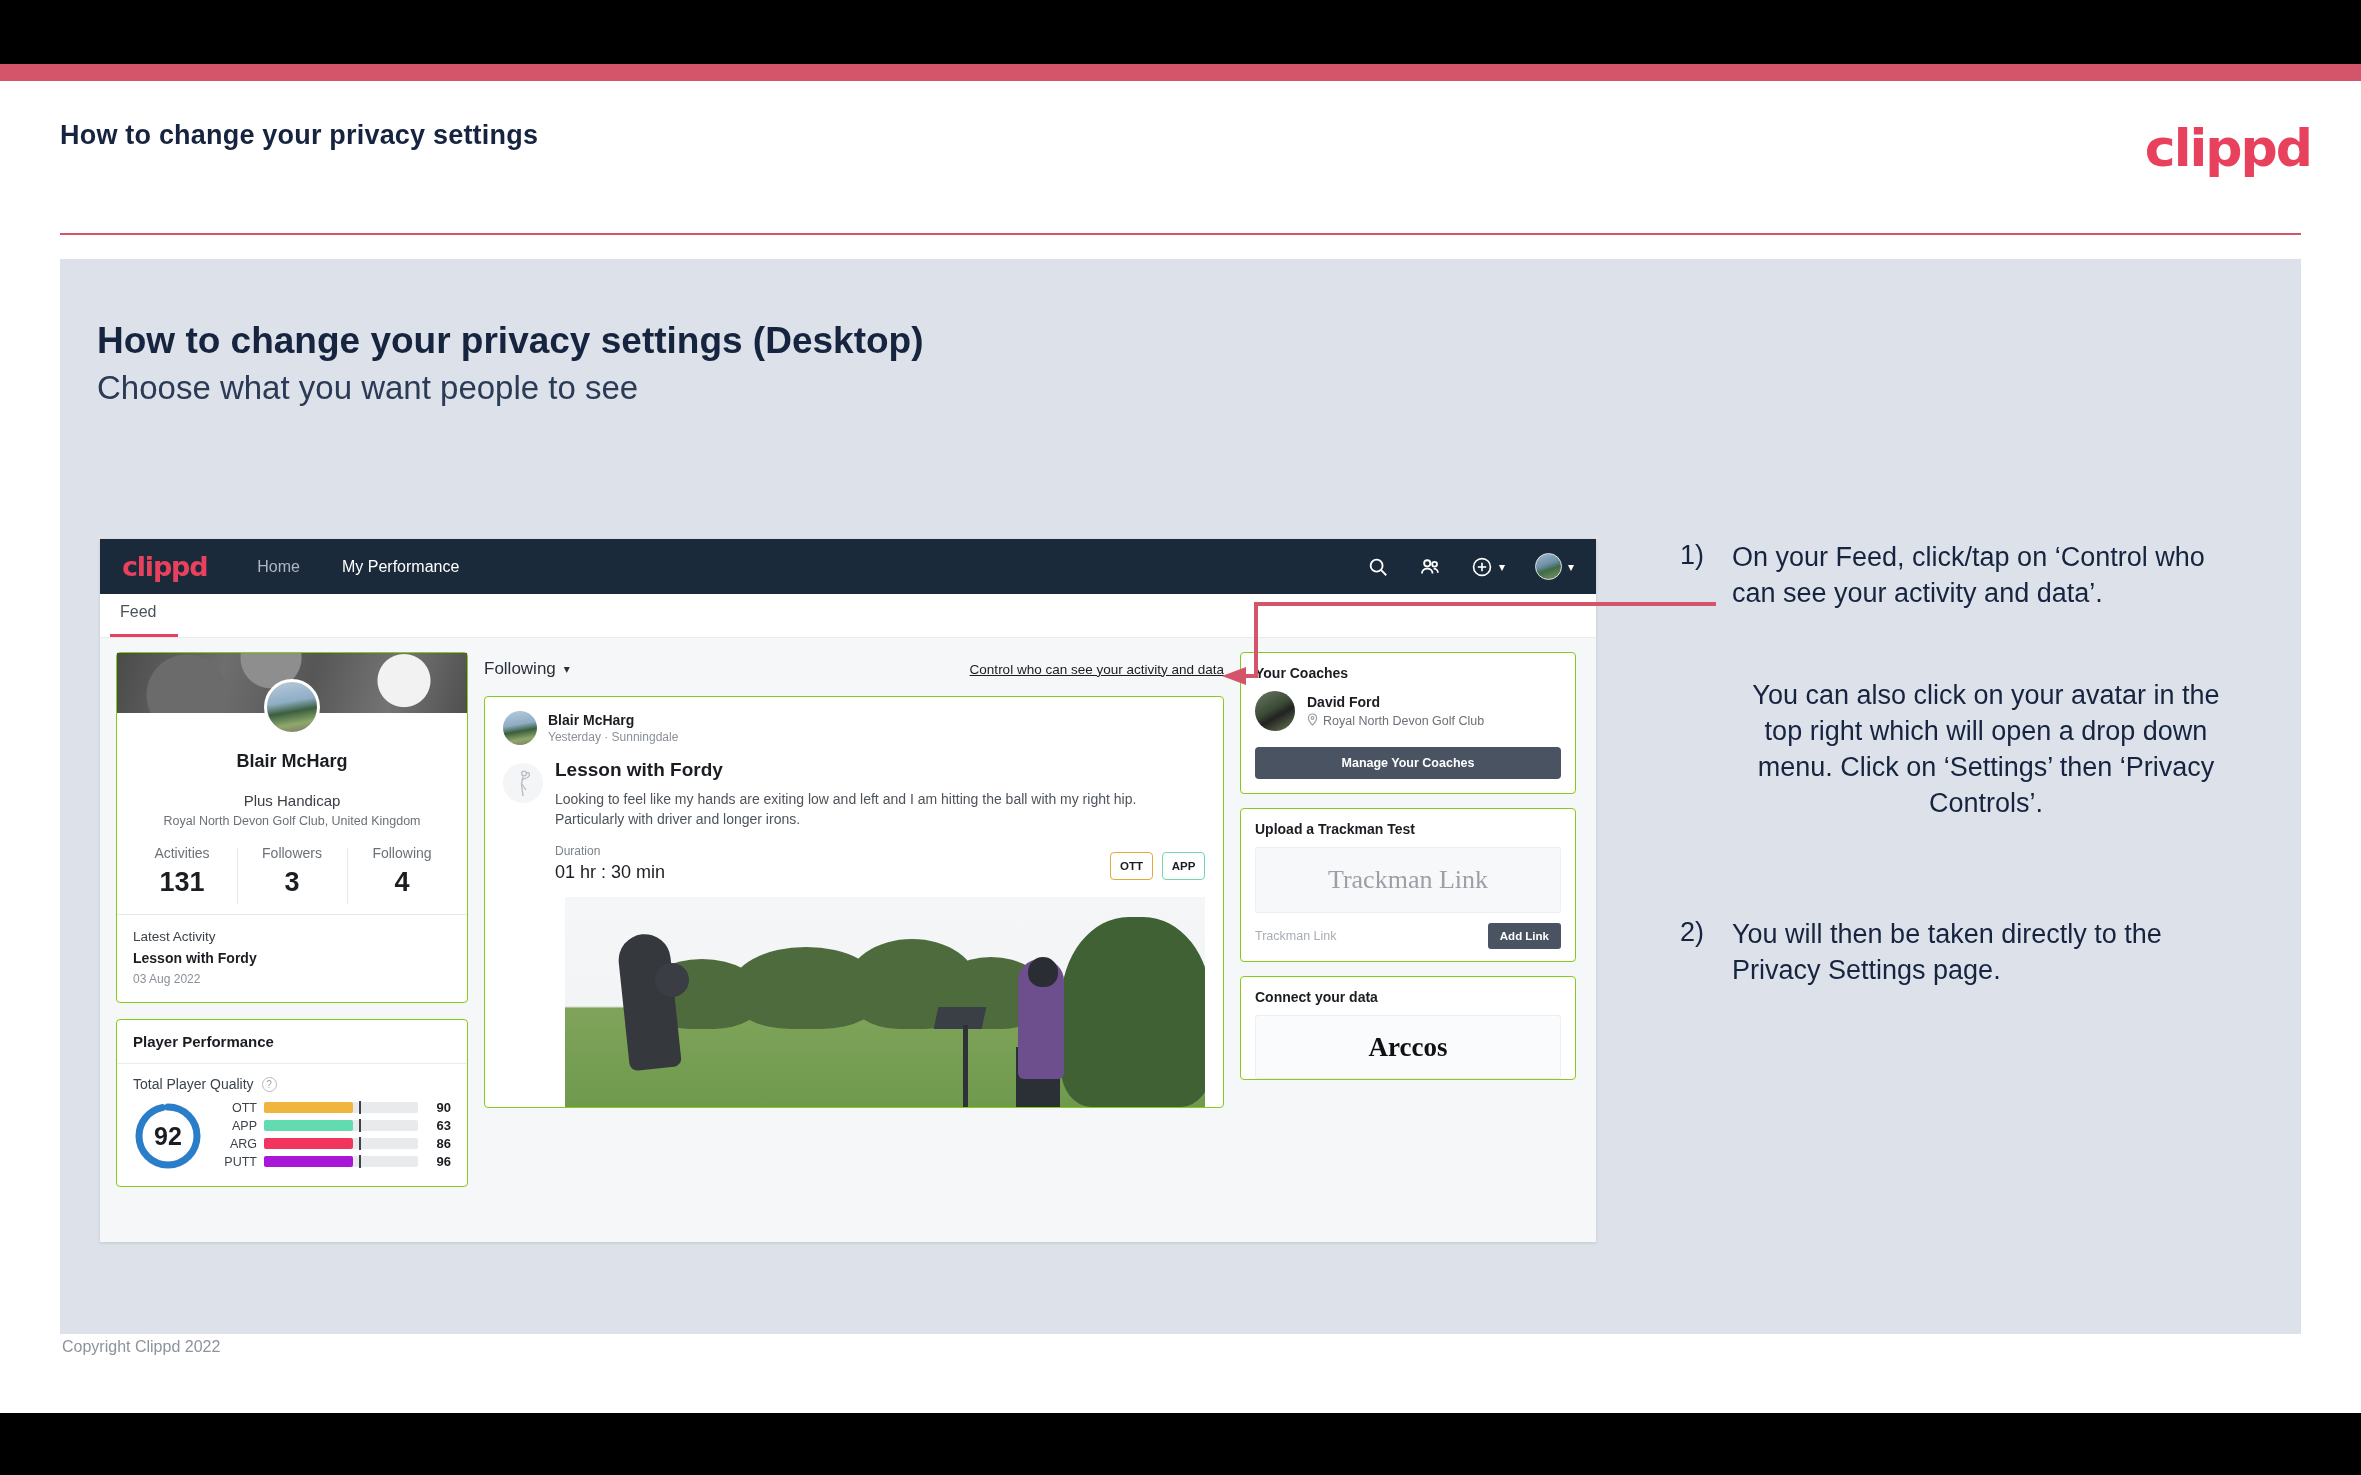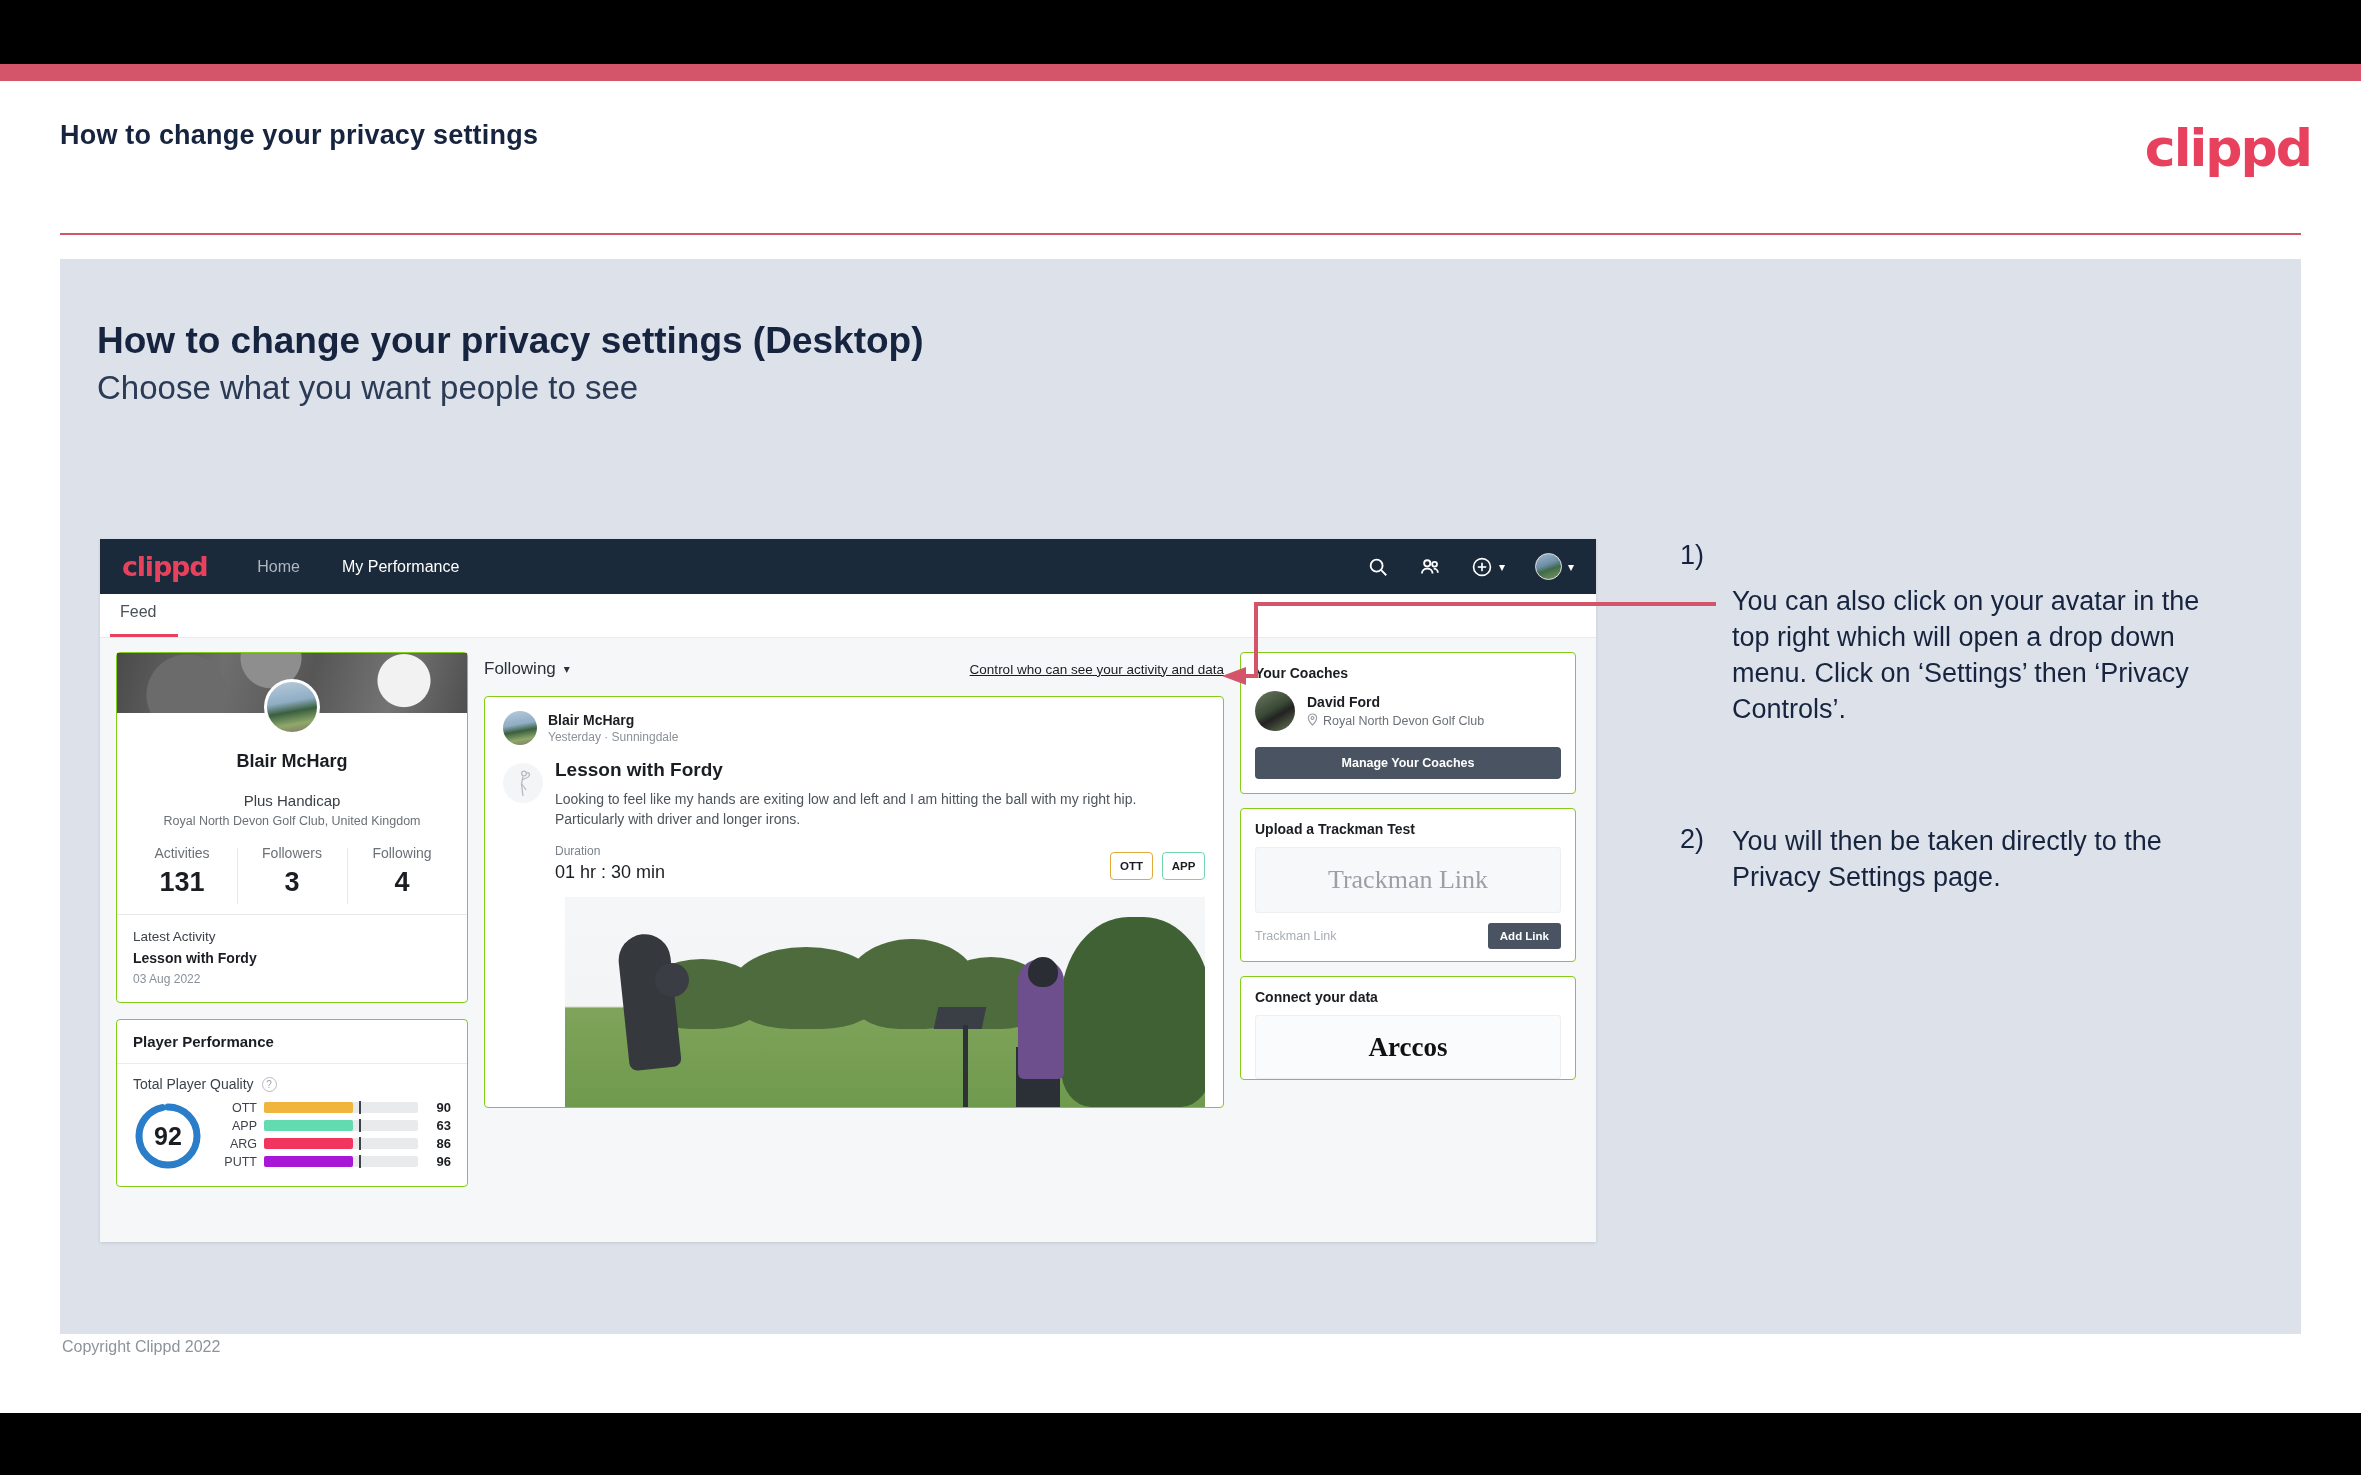--- a/index.html
+++ b/index.html
@@ -218,21 +218,21 @@
     margin:10px 14px 0; height:64px; background:#fafbfc; border:1px solid #eceef0; border-radius:3px;
     display:flex; align-items:center; justify-content:center;
   }
   .arccos-logo { font-family:"Liberation Serif", serif; font-size:27px; font-weight:700; color:#111; }
 
   
   .instr { position:absolute; left:1680px; top:540px; width:560px; }
   .step { display:flex; gap:14px; margin-bottom:0; }
   .step-num { font-size:27px; color:#16243f; flex:none; width:38px; }
   .step-body { font-size:27px; line-height:1.33; color:#16243f; }
-  .step-para2 { margin-top:44px; }
+  .step-para2 { margin-top:66px;text-align:center; }
   .step2 { margin-top:96px; }
 
   
   .callout { position:absolute; left:0; top:0; width:2361px; height:1475px; pointer-events:none; }
   .footer-copy { position:absolute; left:62px; top:1338px; font-size:16px; color:#8d939b; }
 </style>
 </head>
 <body>
 
 <div class="slide-root">
@@ -485,20 +485,21 @@
         </div>
       </div>
 
     </div>
   </div>
 
   <div class="instr">
     <div class="step">
       <div class="step-num">1)</div>
       <div>
+        <div class="step-body">On your Feed, click/tap on ‘Control who can see your activity and data’.</div>
         <div class="step-body step-para2">You can also click on your avatar in the top right which will open a drop down menu. Click on ‘Settings’ then ‘Privacy Controls’.</div>
       </div>
     </div>
     <div class="step step2">
       <div class="step-num">2)</div>
       <div>
         <div class="step-body">You will then be taken directly to the Privacy Settings page.</div>
       </div>
     </div>
   </div>

